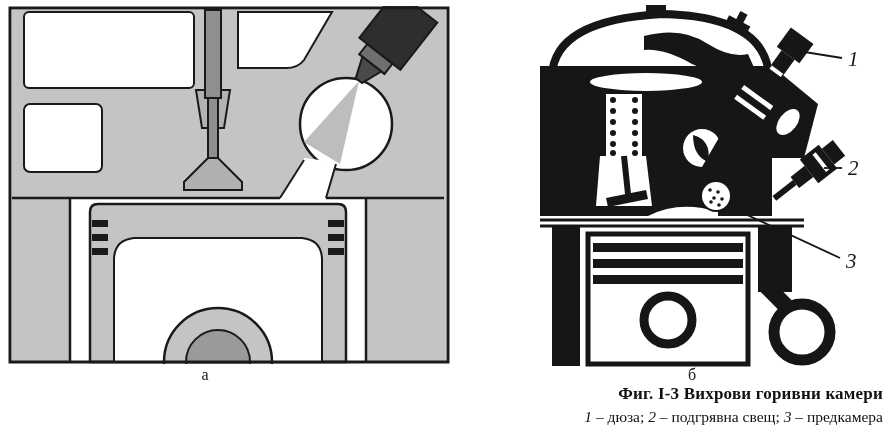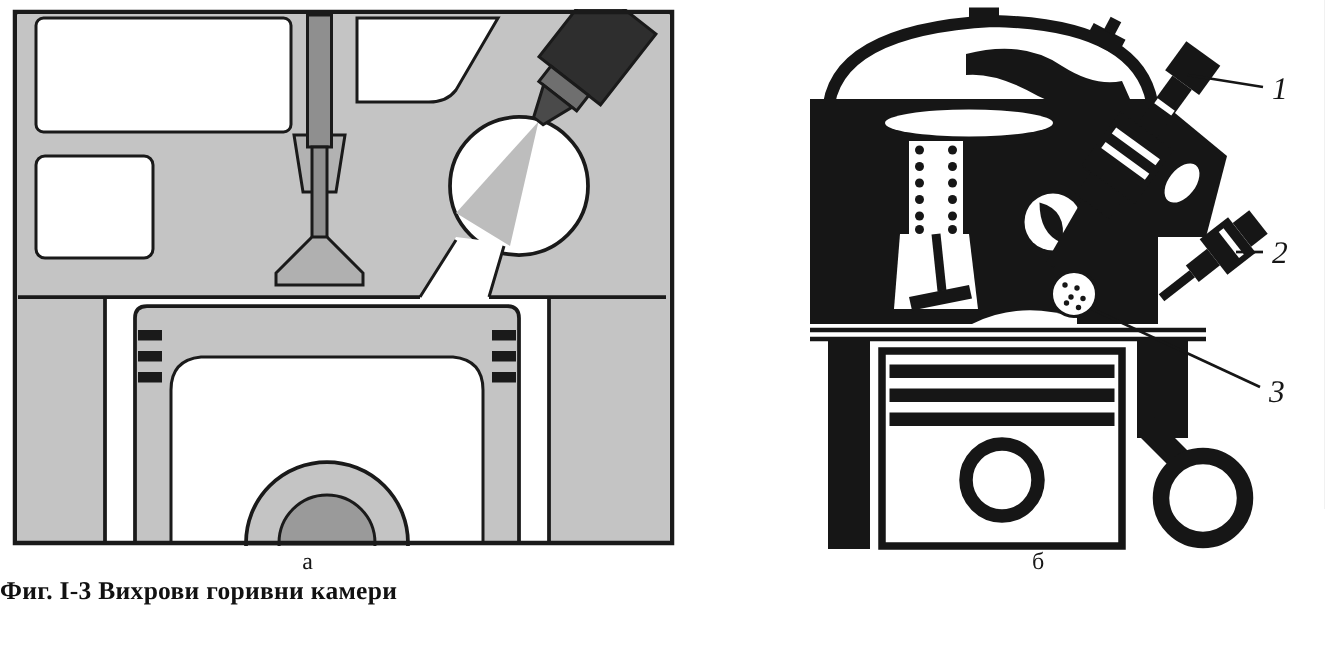--- a/index.html
+++ b/index.html
@@ -17,21 +17,21 @@
     position: absolute;
     width: 40px;
     text-align: center;
     font-size: 16px;
     color: #161616;
   }
   .caption {
     position: absolute;
     left: 0;
     width: 100%;
-    text-align: left;
+    text-align: right;
     color: #111111;
   }
   .cap-title { top: 384px; font-weight: 700; font-size: 17px; letter-spacing: 0.2px; }
   .cap-legend { top: 408px; font-size: 15.5px; }
   .lg-num { font-style: italic; }
   .co { font-family: "Liberation Serif", serif; font-style: italic; font-size: 21px; fill: #161616; }
 </style>
 </head>
 <body>
 
@@ -194,14 +194,17 @@
     </g>
     <text class="co" x="352" y="64">1</text>
     <text class="co" x="352" y="173">2</text>
     <text class="co" x="350" y="266">3</text>
   </svg>
 
   <div class="panel-label" style="left:185px; top:366px;">а</div>
   <div class="panel-label" style="left:672px; top:366px;">б</div>
 
   <div class="caption cap-title">Фиг. I-3 Вихрови горивни камери</div>
+  <div class="caption cap-legend">
+    <span class="lg-num">1</span><span> – дюза; </span><span class="lg-num">2</span><span> – подгрявна свещ; </span><span class="lg-num">3</span><span> – предкамера</span>
+  </div>
 
 </div>
 
 </body></html>

